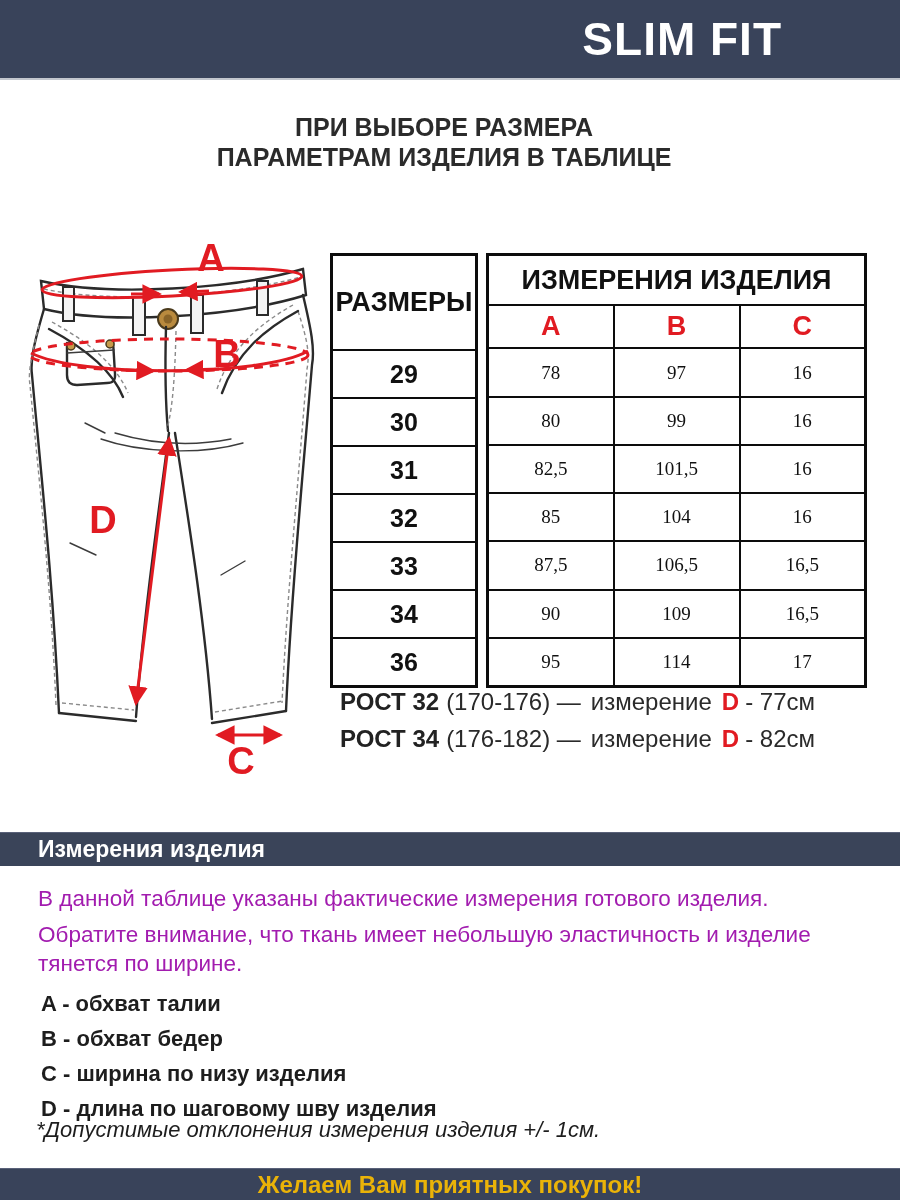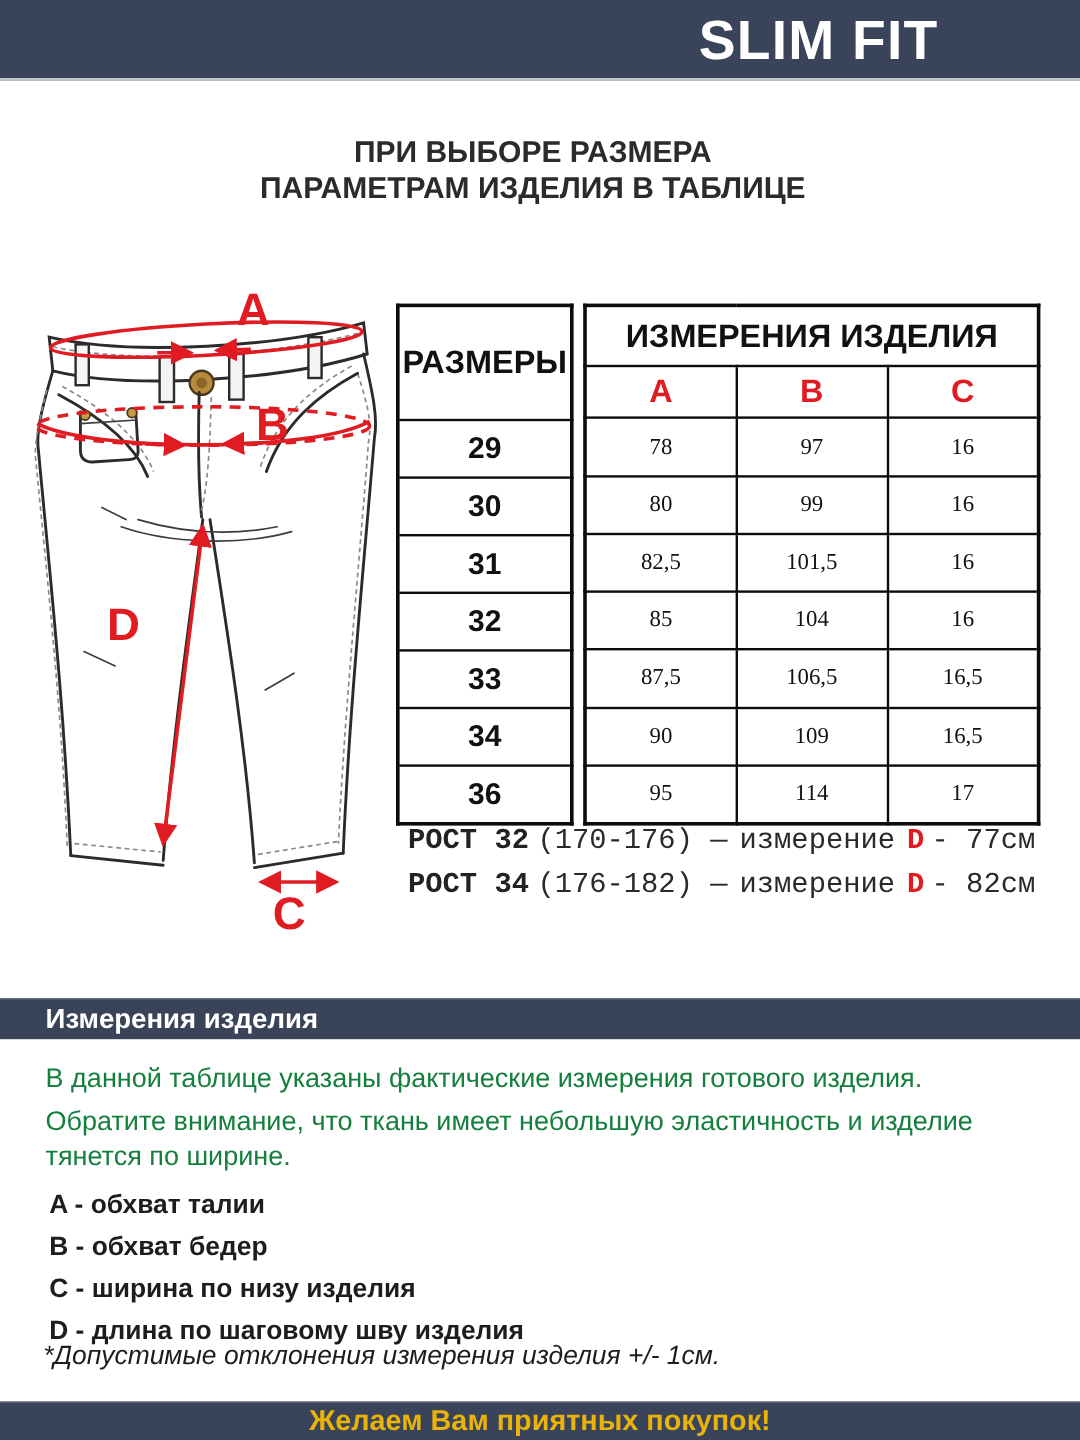--- a/index.html
+++ b/index.html
@@ -2,21 +2,21 @@
 <html><head>
 <meta charset="utf-8">
 <style>
   html,body{margin:0;padding:0;}
   body{
     width:900px;height:1200px;position:relative;background:#ffffff;
     font-family:"Liberation Sans", sans-serif;color:#222;overflow:hidden;
   }
   
   .topbar{
-    position:absolute;top:0;left:0;width:900px;height:67px;background:#39435a;
+    position:absolute;top:0;left:0;width:900px;height:80px;background:#39435a;
     border-bottom:2px solid #c2c6cd;display:flex;align-items:center;justify-content:flex-end;
     box-sizing:border-box;padding-right:118px;
   }
   .topbar-title{color:#ffffff;font-size:46px;font-weight:bold;letter-spacing:1px;}
   
   .intro{
     position:absolute;top:112px;left:0;width:888px;text-align:center;
     font-size:25px;font-weight:bold;color:#2b2b2b;line-height:30px;
   }
   
@@ -29,36 +29,36 @@
   }
   .t-left{width:148px;table-layout:fixed;}
   .t-right{width:381px;table-layout:fixed;}
   .t-left th.h-sizes{height:93px;font-size:27px;font-weight:bold;}
   .t-left td{height:46px;font-size:25px;font-weight:bold;}
   .t-right th.h-meas{height:48px;font-size:27px;font-weight:bold;}
   .t-right tr.letters th{height:41px;font-size:27px;font-weight:bold;color:#e11b22;}
   .t-right td{height:46px;font-size:19px;font-family:Liberation Serif, serif;}
   
   .rost{position:absolute;left:340px;top:688px;}
-  .rost-line{font-size:24px;color:#2a2a2a;margin-bottom:9px;white-space:nowrap;font-family:Liberation Mono, monospace;}
+  .rost-line{font-size:24px;color:#2a2a2a;margin-bottom:9px;white-space:nowrap;}
   .rost-line .b{font-weight:bold;color:#222;}
   .rost-line .red{color:#e11b22;font-weight:bold;}
   .rost-line .range{margin-left:7px;}
   .rost-line .mid{margin-left:10px;}
   .rost-line .letter{margin-left:10px;}
   .rost-line .tail{margin-left:6px;}
   
   .band{
     position:absolute;top:832px;left:0;width:900px;height:34px;background:#3a4459;
     display:flex;align-items:center;box-sizing:border-box;padding-left:38px;
     border-top:1px solid #596179;
   }
   .band-title{color:#ffffff;font-size:23px;font-weight:bold;}
   
-  .desc{position:absolute;top:884px;left:38px;width:828px;font-size:22.5px;line-height:29px;color:#15803d;}
+  .desc{position:absolute;top:884px;left:38px;width:828px;font-size:22.5px;line-height:29px;color:#a21caf;}
   .desc p{margin:0 0 7px 0;}
   
   .legend{position:absolute;top:986px;left:41px;font-size:22px;font-weight:bold;color:#1d1d1d;}
   .legend-item{line-height:35px;}
   
   .footnote{position:absolute;top:1117px;left:36px;font-size:22px;font-style:italic;color:#1d1d1d;}
   
   .footer{
     position:absolute;bottom:0;left:0;width:900px;height:31px;background:#39435a;
     display:flex;align-items:center;justify-content:center;border-top:1px solid #596179;

